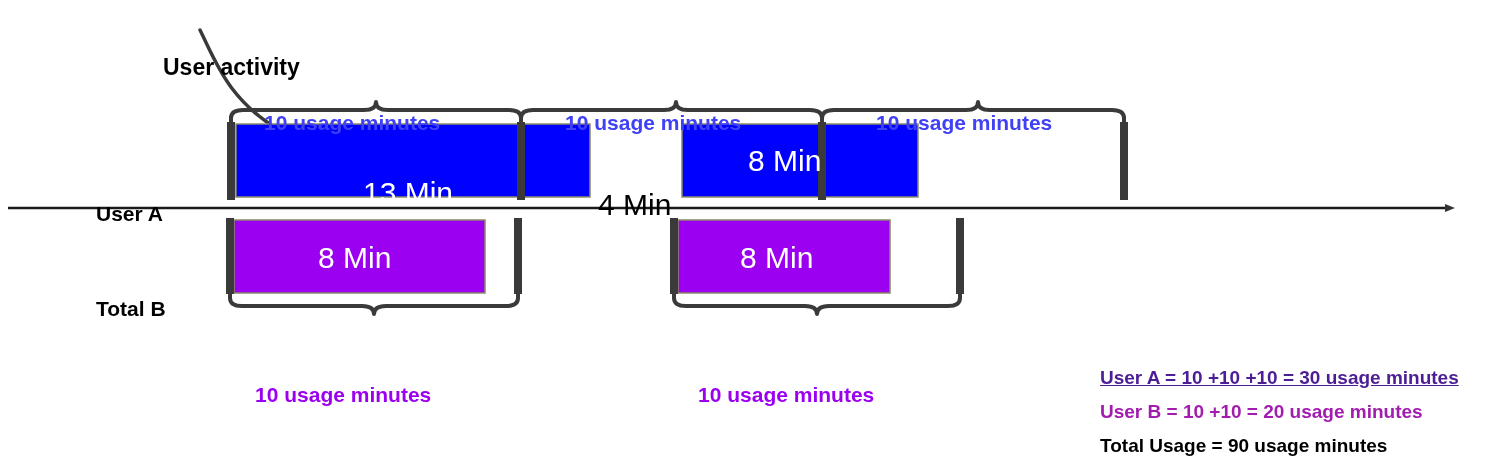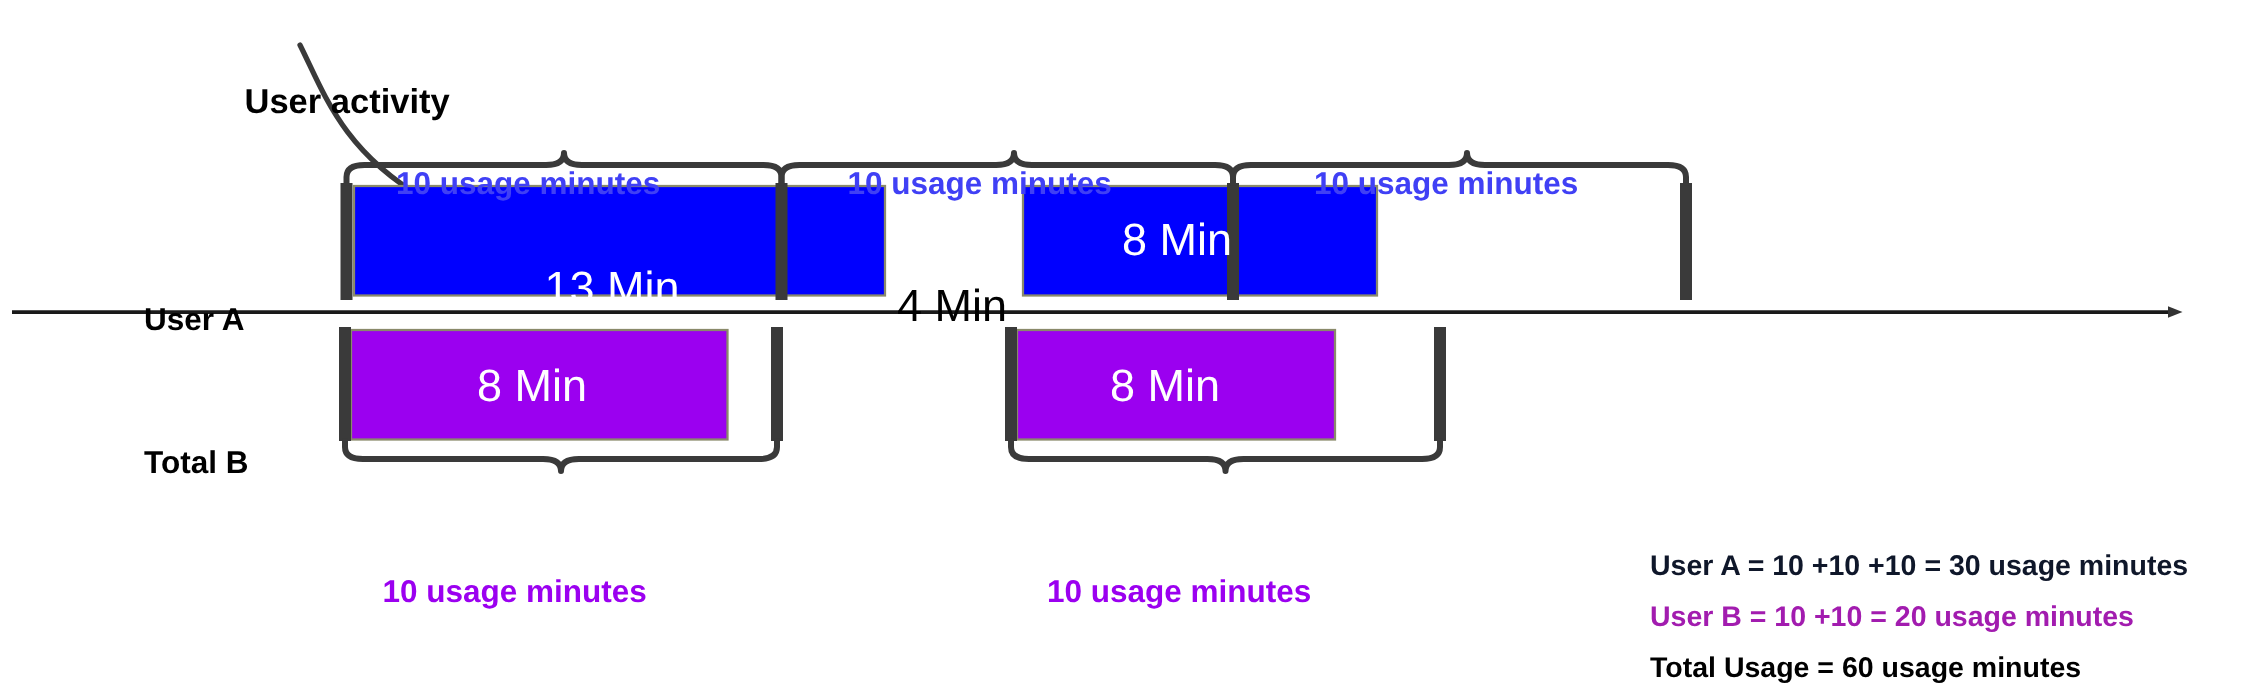--- a/index.html
+++ b/index.html
@@ -63,21 +63,21 @@
     line-height: 1;
     margin-top: 44px;
   }
   .legend-line {
     position: absolute;
     font-size: 19px;
     font-weight: bold;
     white-space: nowrap;
     line-height: 1;
   }
-  .legend-a { color: #0f172a; }
+  .legend-a { color: #4c1d95; text-decoration: underline; }
   .legend-b { color: #a21caf; }
   .legend-t { color: #000000; }
 </style>
 </head>
 <body>
 
 <div id="stage">
 
   <svg id="svg-layer" viewBox="0 0 1494 464">
     <defs>
@@ -132,15 +132,15 @@
 
   <div class="bar-text" style="left:363px; top:146px;margin-top:32px;">13 Min</div>
   <div class="gap-text" style="left:598px; top:146px;">4 Min</div>
   <div class="bar-text" style="left:748px; top:146px;">8 Min</div>
 
   <div class="bar-text" style="left:318px; top:243px;">8 Min</div>
   <div class="bar-text" style="left:740px; top:243px;">8 Min</div>
 
   <div class="legend-line legend-a" style="left:1100px; top:368px;">User A = 10 +10 +10 = 30 usage minutes</div>
   <div class="legend-line legend-b" style="left:1100px; top:402px;">User B = 10 +10 = 20 usage minutes</div>
-  <div class="legend-line legend-t" style="left:1100px; top:436px;">Total Usage = 60 usage minutes</div>
+  <div class="legend-line legend-t" style="left:1100px; top:436px;">Total Usage = 90 usage minutes</div>
 
 </div>
 
 </body></html>

